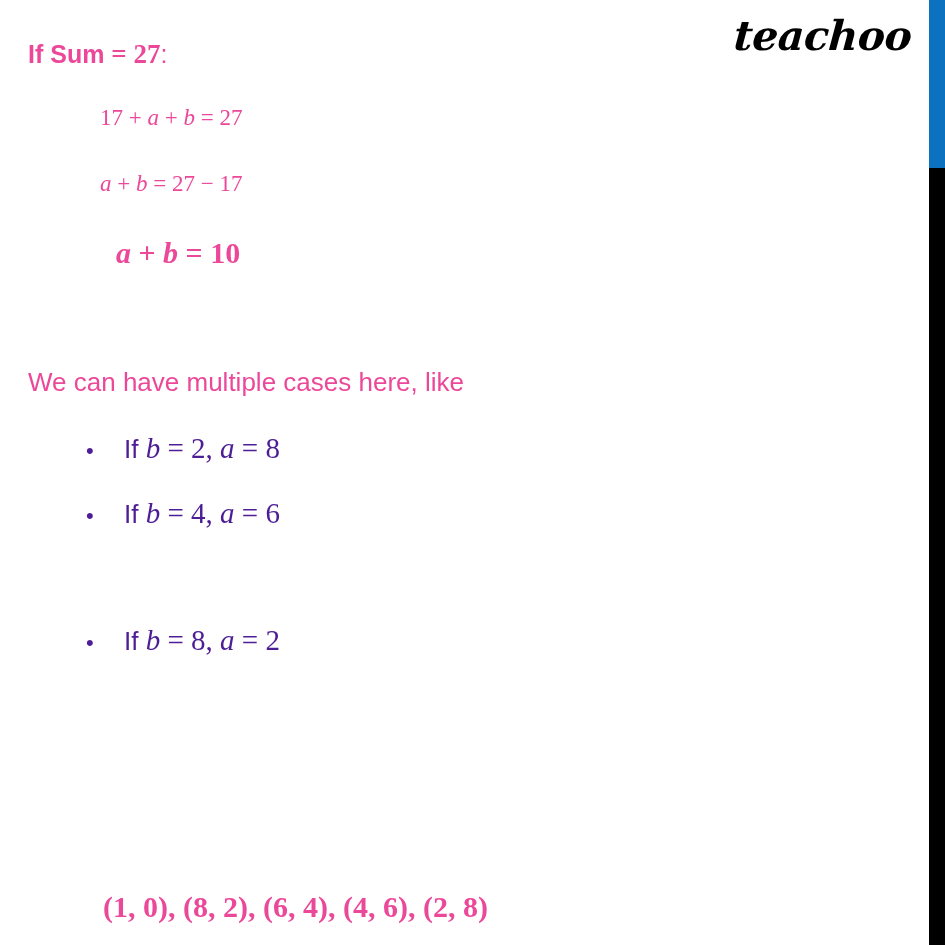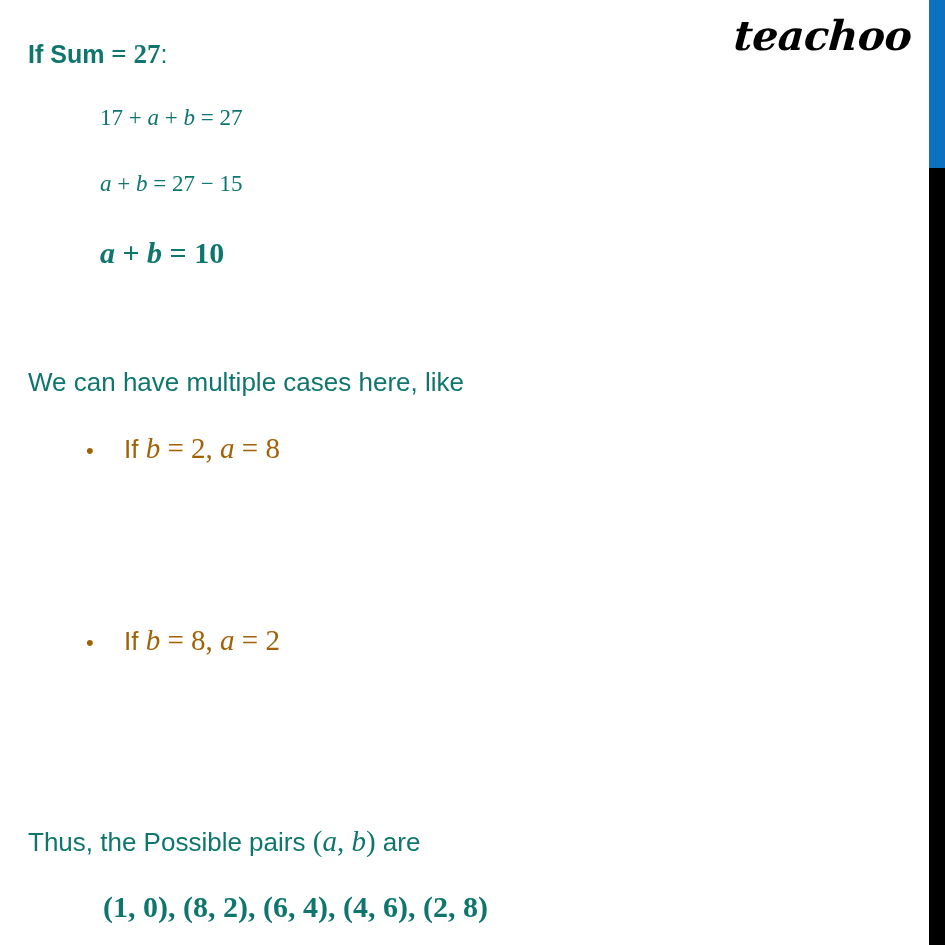--- a/index.html
+++ b/index.html
@@ -48,21 +48,21 @@
     letter-spacing: -0.5px;
     color: #000000;
     line-height: 1;
     white-space: nowrap;
     transform: skewX(-4deg);
   }
 
   
   .txt {
     position: absolute;
-    color: #0f766e;
+    color: #ec4899;
     white-space: nowrap;
     line-height: 1;
   }
   .sans {
     font-family: "Liberation Sans", sans-serif;
     font-size: 26px;
   }
   .math {
     font-family: "Liberation Serif", "DejaVu Serif", serif;
     font-size: 29px;
@@ -91,21 +91,21 @@
     font-weight: normal;
   }
 
   .eq-line {
     left: 100px;
     font-family: "Liberation Serif", "DejaVu Serif", serif;
     font-size: 23px;
   }
   #eq-1 { top: 106px; }
   #eq-2 { top: 172px; }
-  #eq-3 { top: 238px; font-weight: bold; font-size: 30px; }
+  #eq-3 { top: 238px; font-weight: bold; font-size: 30px; margin-left: 16px; }
 
   #intro-line {
     left: 28px;
     top: 369px;
   }
 
   
   #case-list {
     position: absolute;
     left: 0;
@@ -113,21 +113,21 @@
     width: 100%;
     height: 100%;
     margin: 0;
     padding: 0;
     list-style: none;
   }
   .case-item {
     position: absolute;
     left: 86px;
     white-space: nowrap;
-    color: #a16207;
+    color: #4c1d95;
     line-height: 1;
   }
   .case-item .dot {
     display: inline-block;
     width: 38px;
     font-family: "Liberation Sans", sans-serif;
     font-size: 22px;
     vertical-align: baseline;
   }
   .case-item .body {
@@ -164,37 +164,37 @@
 
   <div class="txt" id="heading">
     <span class="lbl">If Sum </span><span class="eqpart">= 27</span><span class="colon">:</span>
   </div>
 
   <div class="txt eq-line" id="eq-1">
     <span>17</span><span> + </span><span class="mv">a</span><span> + </span><span class="mv">b</span><span> = </span><span>27</span>
   </div>
 
   <div class="txt eq-line" id="eq-2">
-    <span class="mv">a</span><span> + </span><span class="mv">b</span><span> = </span><span>27 − 15</span>
+    <span class="mv">a</span><span> + </span><span class="mv">b</span><span> = </span><span>27 − 17</span>
   </div>
 
   <div class="txt eq-line" id="eq-3">
     <span class="mv">a</span><span> + </span><span class="mv">b</span><span> = </span><span>10</span>
   </div>
 
   <div class="txt sans" id="intro-line">We can have multiple cases here, like</div>
 
   <ul id="case-list">
     <li class="case-item" style="top:434px">
       <span class="dot">•</span><span class="body"><span>If </span><span class="math mv">b</span><span class="math"> = </span><span class="math">2,</span><span> </span><span class="math mv">a</span><span class="math"> = </span><span class="math">8</span><span></span></span>
+    </li>
+    <li class="case-item" style="top:499px">
+      <span class="dot">•</span><span class="body"><span>If </span><span class="math mv">b</span><span class="math"> = </span><span class="math">4,</span><span> </span><span class="math mv">a</span><span class="math"> = </span><span class="math">6</span><span></span></span>
     </li>
     <li class="case-item" style="top:626px">
       <span class="dot">•</span><span class="body"><span>If </span><span class="math mv">b</span><span class="math"> = </span><span class="math">8,</span><span> </span><span class="math mv">a</span><span class="math"> = </span><span class="math">2</span><span></span></span>
     </li>
   </ul>
 
-  <div class="txt sans" id="thus-line">
-    <span>Thus, the Possible pairs </span><span class="math">(</span><span class="math mv">a</span><span class="math">, </span><span class="math mv">b</span><span class="math">)</span><span> are</span>
-  </div>
 
   <div class="txt" id="answer-line">(1, 0), (8, 2), (6, 4), (4, 6), (2, 8)</div>
 
 </div>
 
 </body></html>

